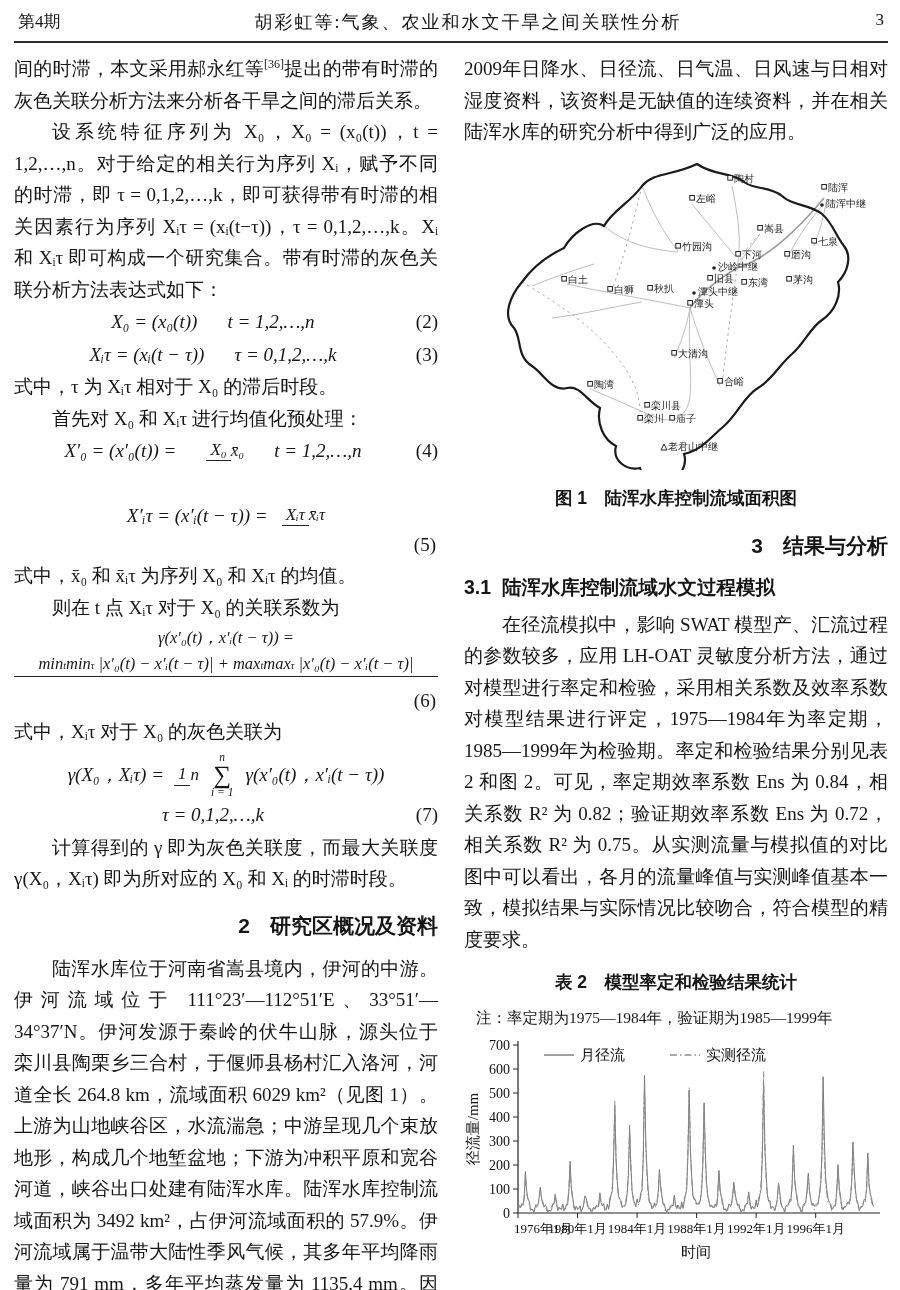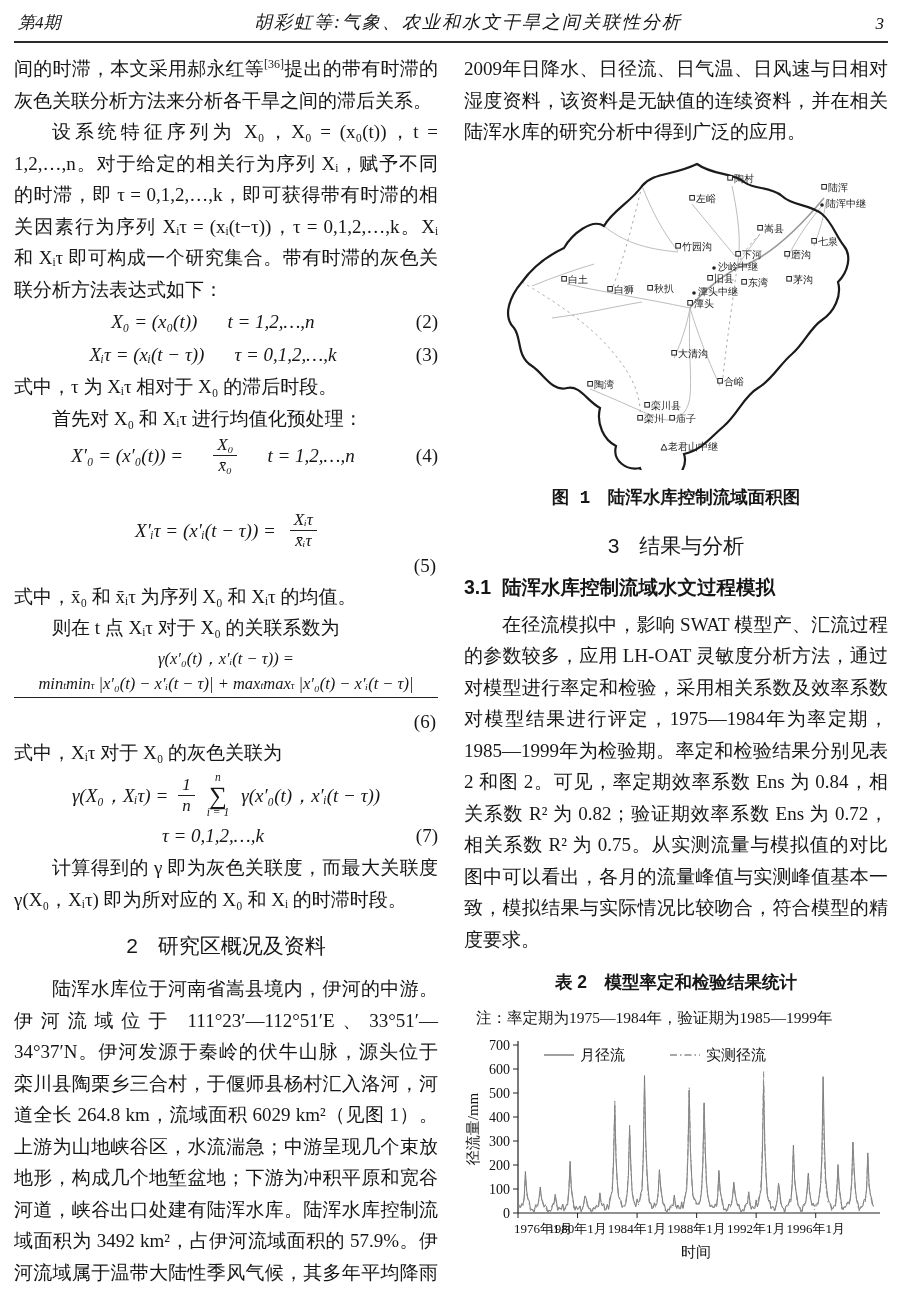--- a/index.html
+++ b/index.html
@@ -1,53 +1,53 @@
 <!DOCTYPE html>
 <html><head>
 <meta charset="utf-8">
 <style>
   html,body{margin:0;padding:0;background:#f5f5f2;}
   body{width:900px;height:1290px;overflow:hidden;color:#161616;
        font-family:"Liberation Serif","DejaVu Serif",serif;}
   .page{width:900px;height:1290px;background:#ffffff;box-sizing:border-box;padding:8px 12px 0 14px;}
   
-  .hdr{display:flex;justify-content:space-between;align-items:flex-end;font-size:17px;padding:2px 4px 7px 4px;font-style:italic;}
+  .hdr{display:flex;justify-content:space-between;align-items:flex-start;font-size:17px;padding:2px 4px 7px 4px;}
   .hdr-title{font-size:18px;letter-spacing:2px;}
   .hdr-rule{border-bottom:2.2px solid #2b2b2b;margin:0 0 10px 0;}
   
   .cols{display:flex;gap:26px;}
   .col{width:424px;font-size:19px;line-height:31.5px;text-align:justify;}
   p{margin:0;}
   .indent{text-indent:2em;}
   .sup{vertical-align:super;font-size:12px;line-height:0;}
   
   .eqline{display:flex;align-items:center;margin:1px 0;}
   .eq-mid{flex:1;display:flex;justify-content:center;align-items:center;gap:30px;font-style:italic;}
   .eqnum{font-style:normal;margin-left:4px;}
   .eqnum-line{text-align:right;font-style:normal;line-height:26px;margin:0 2px 2px 0;}
-  .frac{display:inline-flex;flex-direction:column;align-items:center;vertical-align:middle;
+  .frac{display:inline-flex;flex-direction:row;align-items:center;vertical-align:middle;
         line-height:1.2;font-size:17px;font-style:italic;}
   .frac .ft{border-bottom:1.4px solid #222;padding:0 4px;}
   .sum{display:inline-flex;flex-direction:column;align-items:center;line-height:1;
        font-size:11.5px;font-style:italic;margin:0 2px;}
   .sum .sym{font-size:25px;font-style:normal;line-height:.95;}
   .bigfrac{text-align:center;font-style:italic;font-size:16.5px;line-height:1.55;margin:2px 0 0 0;}
   .bigfrac .bf-top{border-bottom:1.4px solid #222;margin-bottom:11px;}
   .opsub{font-size:10px;font-style:italic;}
   
-  .h1{font-weight:400;font-size:21px;line-height:30px;margin:16px 0 12px 0;text-align:center;
+  .h1{font-weight:700;font-size:21px;line-height:30px;margin:16px 0 12px 0;text-align:right;
       font-family:"Liberation Sans","DejaVu Sans",sans-serif;}
   .h1 .no{margin-right:20px;}
   .h2n{font-weight:700;font-size:19.5px;line-height:28px;margin:12px 0 8px 0;text-align:left;
       font-family:"Liberation Sans","DejaVu Sans",sans-serif;}
   .h2n .no{margin-right:11px;}
   
   .figure{text-align:center;margin:4px 0 2px 0;}
   .fig-cap{font-weight:700;font-size:17.5px;text-align:center;margin:4px 0 10px 0;
-           font-family:Liberation Mono, monospace;}
+           font-family:Liberation Sans, sans-serif;}
   
   .tbl-cap{font-weight:700;font-size:17.5px;text-align:center;margin:12px 0 6px 0;
            font-family:"Liberation Sans","DejaVu Sans",sans-serif;}
   table.stat{border-collapse:collapse;width:96%;margin:0 auto;font-size:17px;line-height:23px;}
   table.stat th,table.stat td{padding:5px 6px;text-align:center;font-weight:400;}
   table.stat thead th{border-top:2.2px solid #222;border-bottom:1.2px solid #222;}
   table.stat tbody tr:last-child td{border-bottom:2.2px solid #222;}
   .tbl-note{font-size:15.5px;line-height:22px;margin:8px 0 4px 12px;text-align:left;}
   
   text{font-family:"Liberation Serif","DejaVu Serif",serif;}

